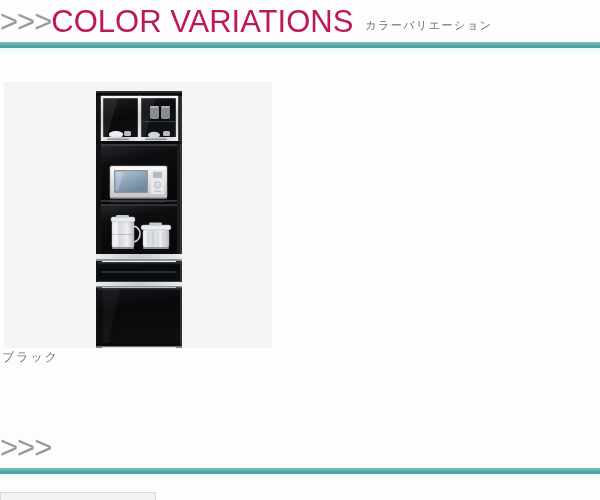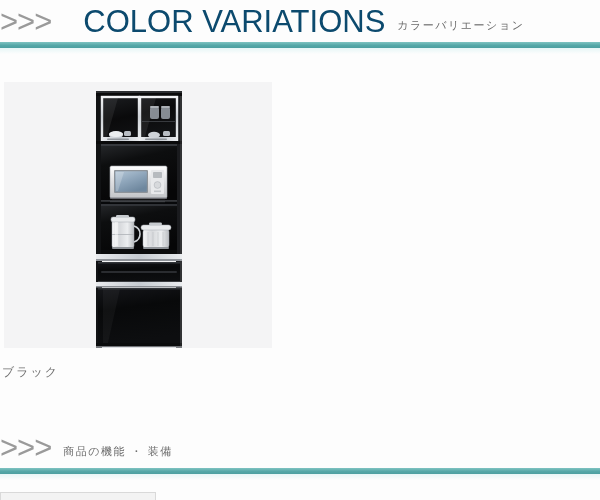--- a/index.html
+++ b/index.html
@@ -27,24 +27,23 @@
   .chevrons {
     font-size: 31px;
     font-weight: 400;
     color: #9a9a9a;
     letter-spacing: -1px;
     line-height: 1;
   }
   .head-title {
     font-size: 31px;
     font-weight: 400;
-    color: #0c4a6e;
+    color: #be185d;
     line-height: 1;
     letter-spacing: 0px;
-    margin-left: 32px;
   }
   .head-sub {
     font-size: 11px;
     color: #6b6b6b;
     margin-left: 12px;
     letter-spacing: 1.5px;
     line-height: 1;
     position: relative;
     top: -3px;
   }
@@ -72,21 +71,21 @@
     width: 268px; height: 266px;
   }
   .product-photo {
     position: absolute;
     inset: 0;
     background: #f4f4f5;
     overflow: hidden;
   }
   .caption {
     position: absolute;
-    left: 2px; top: 364px;
+    left: 2px; top: 349px;
     font-size: 12px;
     color: #707070;
     letter-spacing: 2px;
   }
 
   
   .cabinet-svg { position: absolute; left: 0; top: 0; }
 
   
   .bottom-panel {
@@ -286,21 +285,20 @@
 
         <rect x="176" y="14" width="2" height="250" fill="#ffffff" opacity="0.10"></rect>
       </svg>
     </div>
   </div>
 
   <div class="caption">ブラック</div>
 
   <div class="section-head" style="top:432px;">
     <span class="chevrons">&gt;&gt;&gt;</span>
-    <span class="head-sub">商品の機能 ・ 装備</span>
   </div>
 
   <div class="divider" style="top:468px;">
     <div class="bar"></div>
     <div class="glow"></div>
   </div>
 
   <div class="bottom-panel"></div>
 
 </div>

